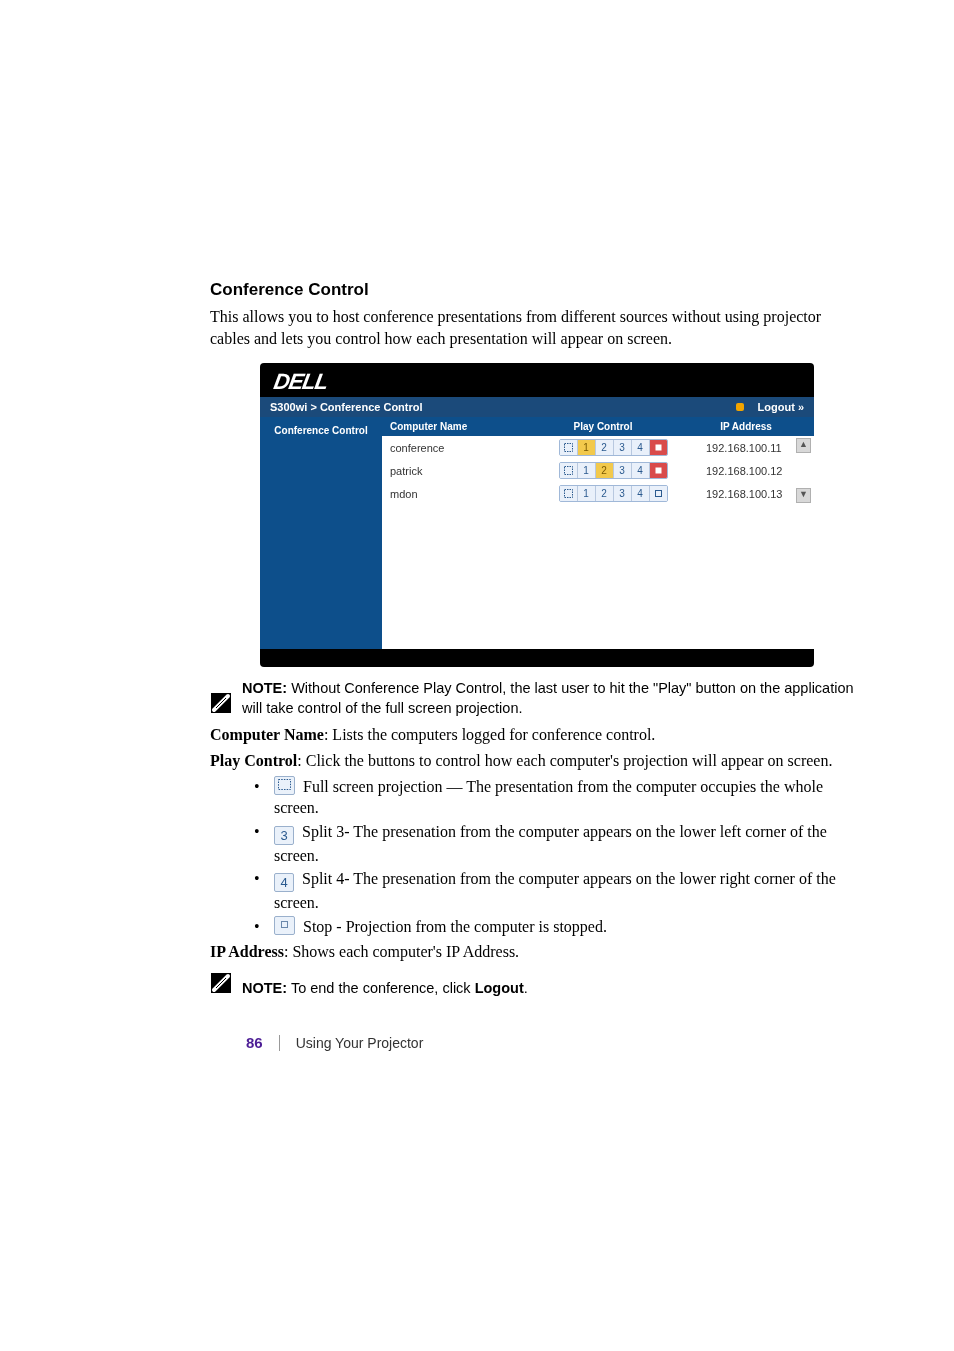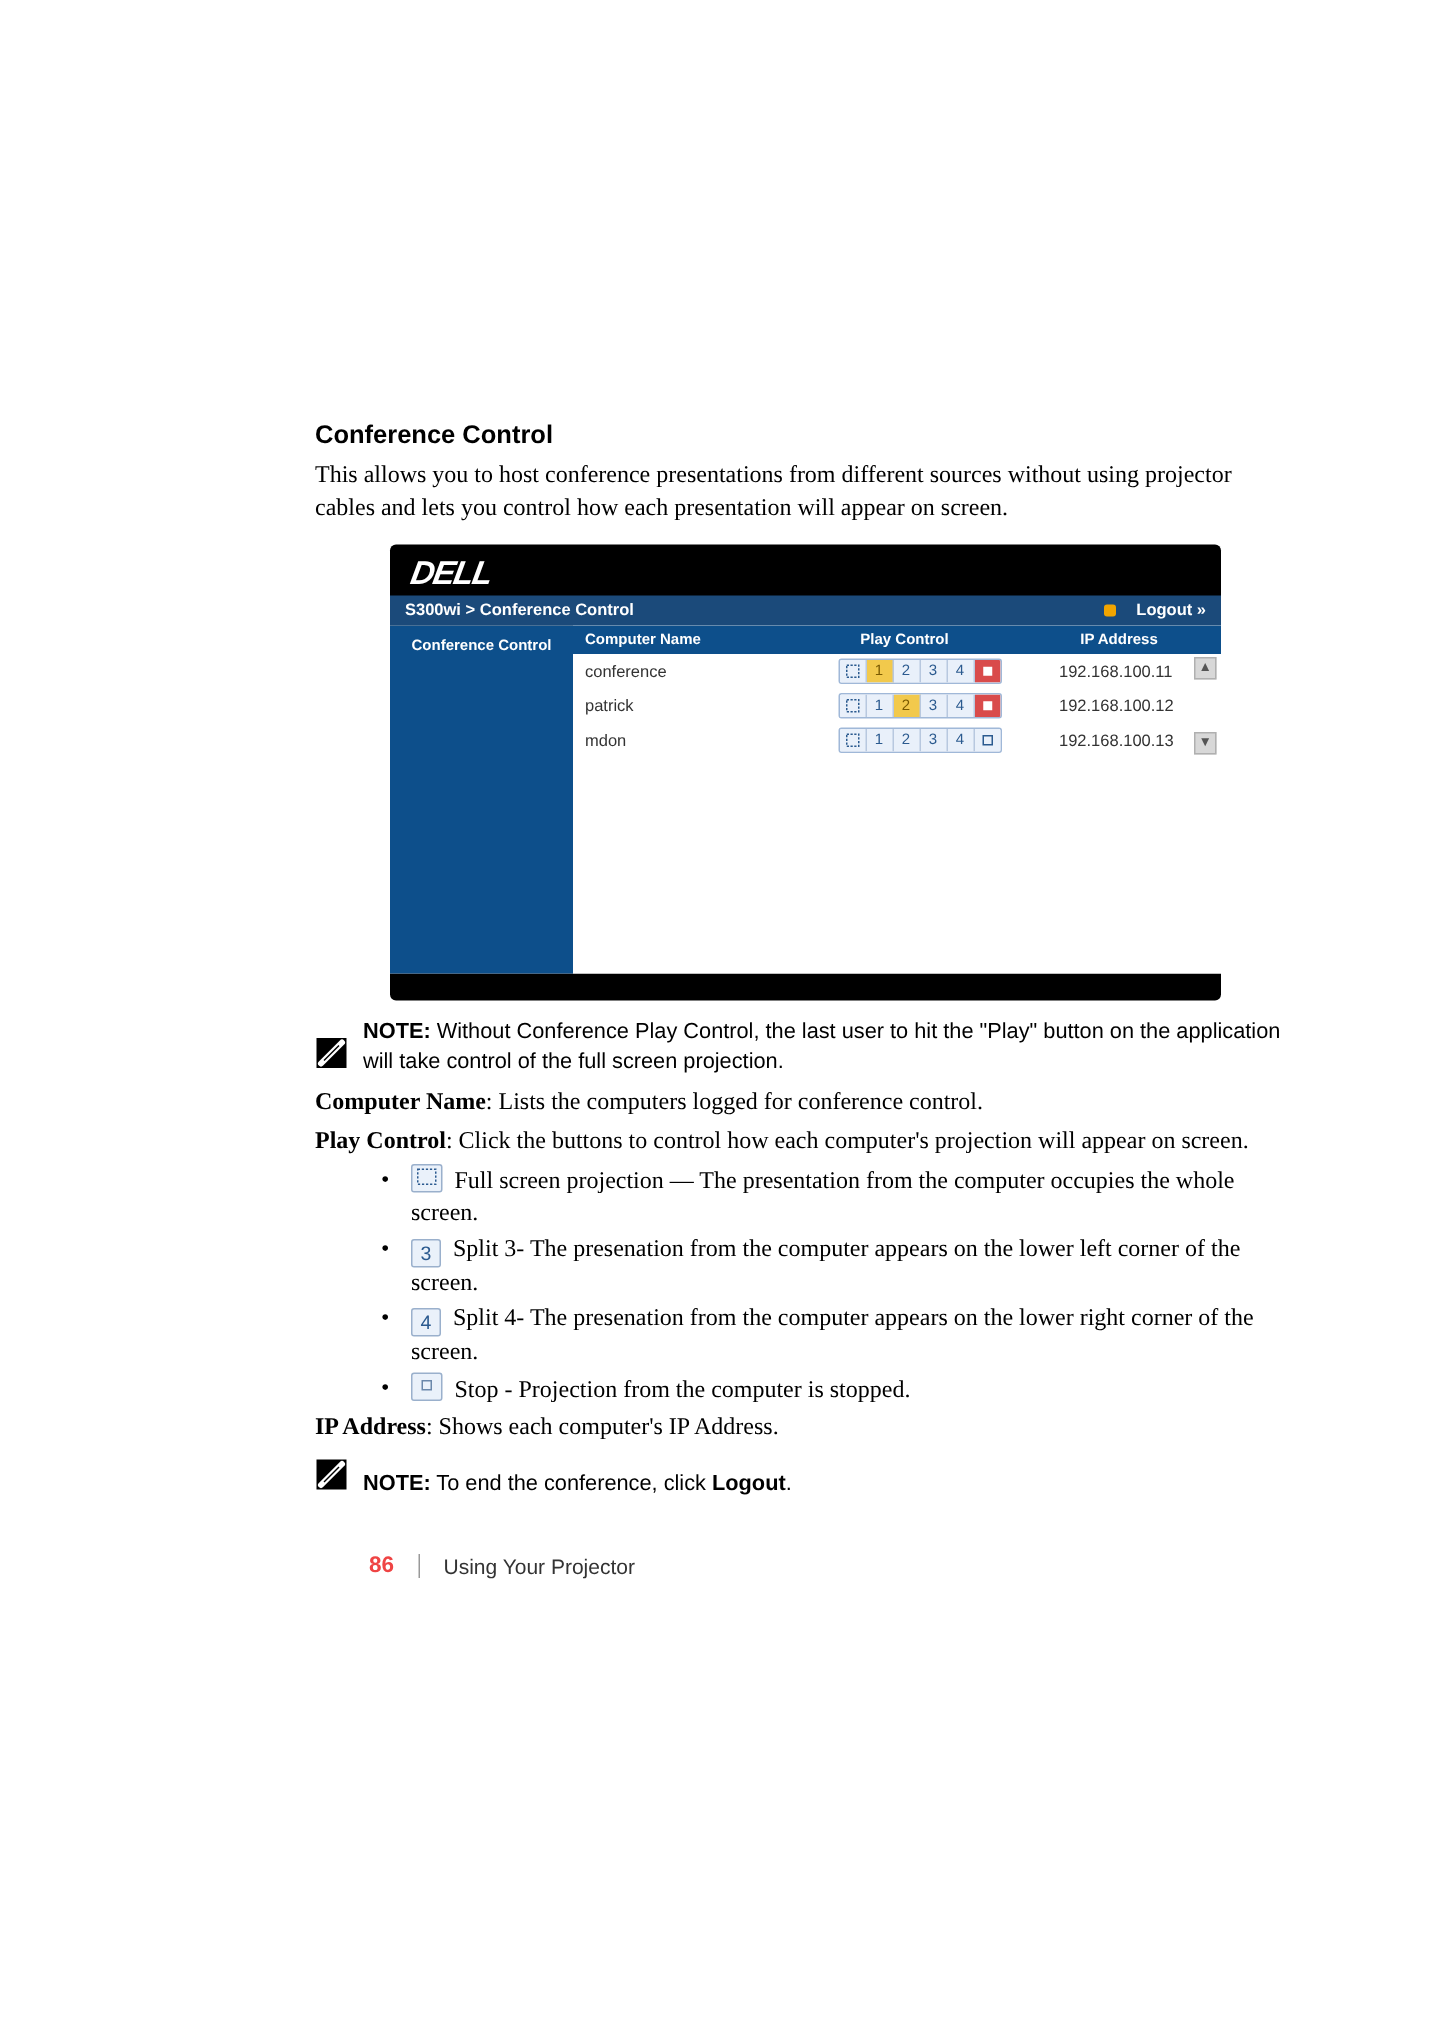--- a/index.html
+++ b/index.html
@@ -227,21 +227,21 @@
   .footer {
     margin-top: 36px;
     display: flex;
     align-items: center;
     font-family: Arial, Helvetica, sans-serif;
     font-size: 14px;
     color: #333;
   }
   .footer .pn {
     font-weight: bold;
-    color: #ef4444;
+    color: #4c1d95;
     font-size: 15px;
     margin-left: 36px;
   }
   .footer .divider {
     display: inline-block;
     width: 1px;
     height: 16px;
     background: #999;
     margin: 0 16px;
   }

